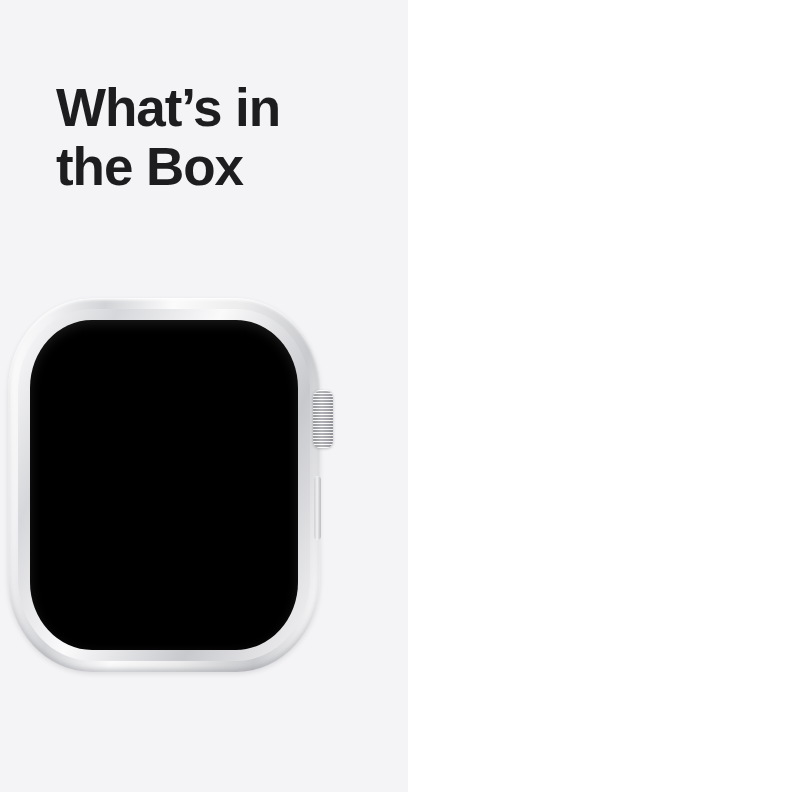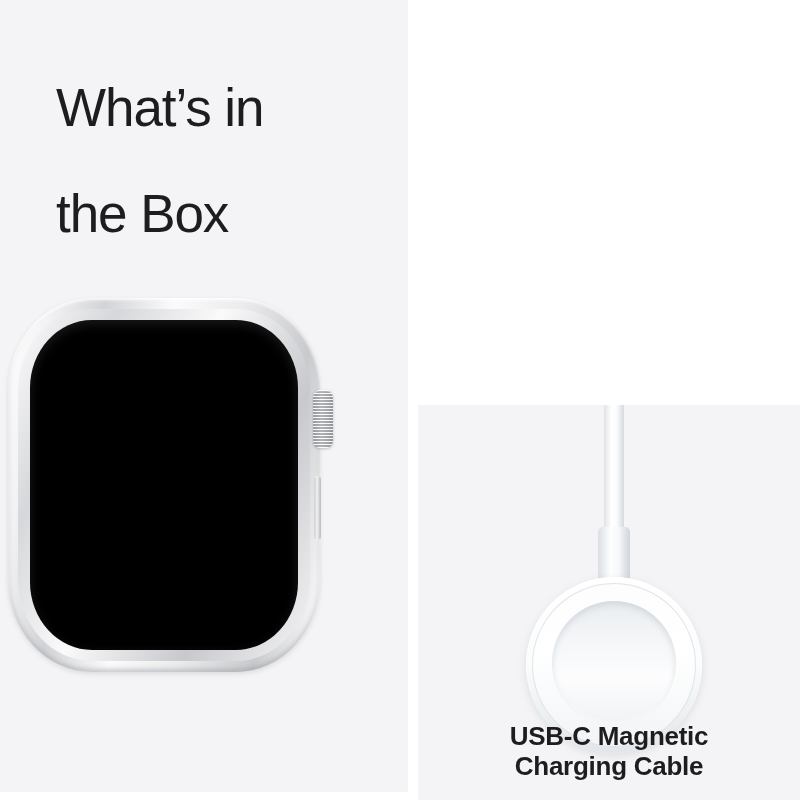--- a/index.html
+++ b/index.html
@@ -34,25 +34,25 @@
   #panel-cable  { left: 418px; top: 405px; width: 382px; height: 395px; }
 
   
   #headline {
     position: absolute;
     left: 56px;
     top: 42px;
     width: 320px;
     font-size: 53px;
     line-height: 1.12;
-    font-weight: 400;
+    font-weight: 700;
     letter-spacing: -0.02em;
     color: #1d1d1f;
   }
-  #headline .l2 { display: block; margin-top: 47px; }
+  #headline .l2 { display: block; }
 
   .caption {
     position: absolute;
     width: 100%;
     text-align: center;
     font-size: 26px;
     line-height: 1.16;
     font-weight: 700;
     letter-spacing: -0.01em;
     color: #1d1d1f;
@@ -329,27 +329,14 @@
         <div id="watch-bevel"></div>
         <div id="watch-display"></div>
       </div>
       <div id="digital-crown"></div>
       <div id="side-button"></div>
     </div>
 
   </div>
 
 
-  <div class="panel" id="panel-cable">
-
-    <div id="cable-wire"></div>
-    <div id="cable-collar"></div>
-
-    <div id="puck">
-      <div id="puck-rim"></div>
-      <div id="puck-inner"></div>
-    </div>
-
-    <div class="caption" id="caption-cable"><span class="l1">USB-C Magnetic</span><span class="l2">Charging Cable</span></div>
-
-  </div>
 
 </div>
 
 </body></html>

